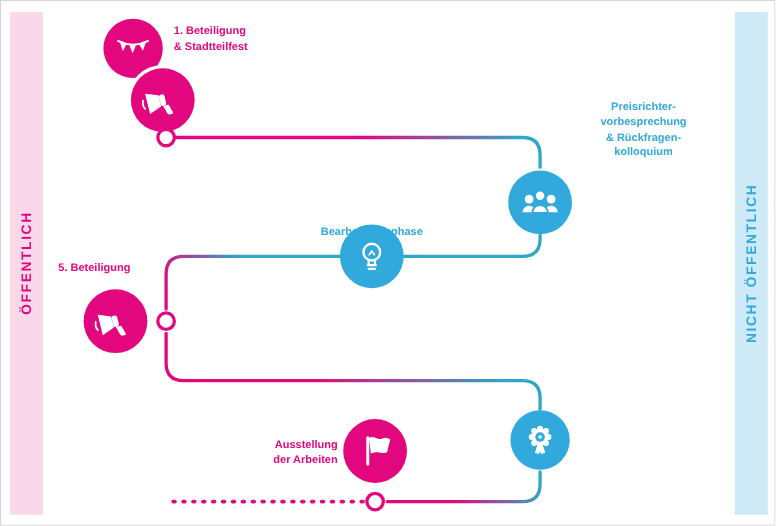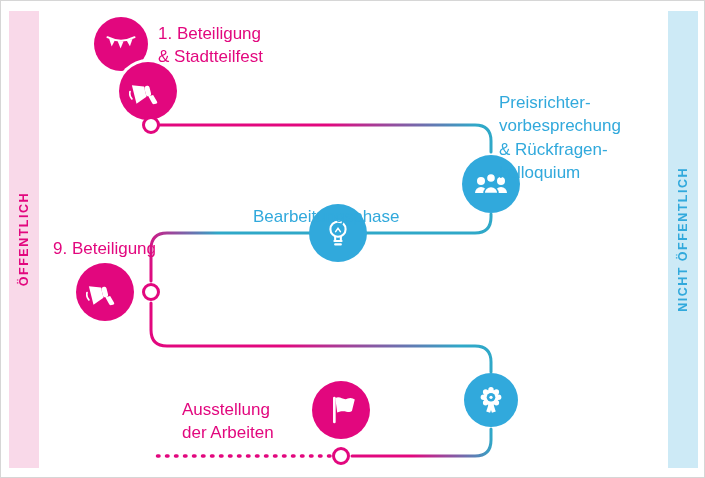--- a/index.html
+++ b/index.html
@@ -27,27 +27,27 @@
   svg.paths{position:absolute;left:0;top:0;z-index:1;}
   .bubble{position:absolute;border-radius:50%;display:flex;align-items:center;justify-content:center;z-index:2;}
   .bubble.pink{background:var(--pink,#e2077e);}
   .bubble.blue{background:var(--blue,#31a9dc);}
   .bubble.rim{box-shadow:0 0 0 3px #fff;}
   .node{
     position:absolute;width:12px;height:12px;border-radius:50%;
     background:#fff;border:3px solid var(--pink,#e2077e);box-sizing:content-box;z-index:3;
   }
   .lbl{
-    position:absolute;font-weight:normal;font-size:17px;line-height:1.38;
+    position:absolute;font-weight:bold;font-size:10px;line-height:1.38;
     white-space:pre-line;z-index:2;
   }
   .lbl.pink{color:var(--pink,#e2077e);}
   .lbl.blue{color:var(--blue,#31a9dc);}
-  .lbl.center{text-align:left;}
-  .lbl.right{}
+  .lbl.center{text-align:center;}
+  .lbl.right{text-align:right;}
 </style>
 </head>
 <body>
 
 <div class="frame">
 
   <div class="vbar left">
     <span class="vlabel">ÖFFENTLICH</span>
   </div>
 
@@ -174,17 +174,17 @@
   <div class="node" style="left:141px;top:282px;"></div>
   <div class="node" style="left:331px;top:446px;"></div>
 
   <div class="lbl pink" style="left:157px;top:21px;width:150px;">1. Beteiligung
 &amp; Stadtteilfest</div>
   <div class="lbl blue center" style="left:498px;top:90px;width:172px;">Preisrichter-
 vorbesprechung
 &amp; Rückfragen-
 kolloquium</div>
   <div class="lbl blue center" style="left:252px;top:180px;width:170px;margin-top:24px;">Bearbeitungsphase</div>
-  <div class="lbl pink" style="left:52px;top:236px;width:130px;">9. Beteiligung</div>
+  <div class="lbl pink" style="left:52px;top:236px;width:130px;">5. Beteiligung</div>
   <div class="lbl pink right" style="left:181px;top:397px;width:125px;">Ausstellung
 der Arbeiten</div>
 
 </div>
 
 </body></html>

